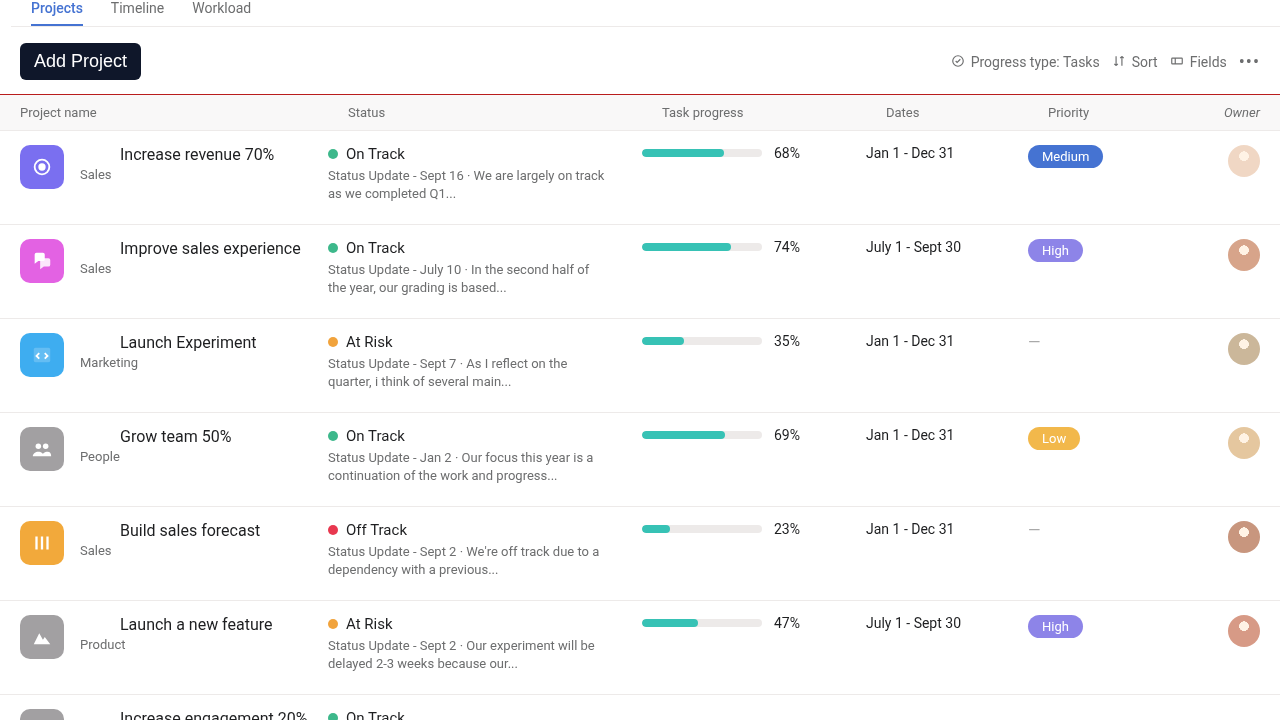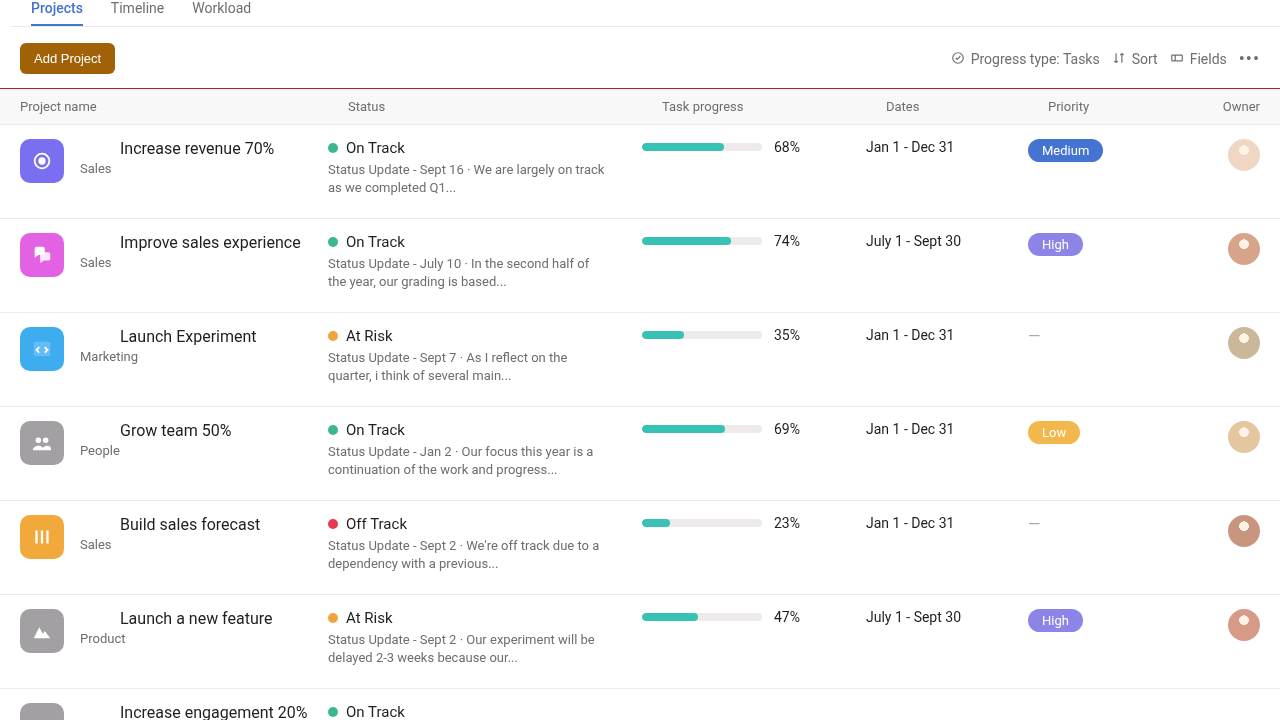--- a/index.html
+++ b/index.html
@@ -3,30 +3,30 @@
 <meta charset="utf-8">
 <style>
 * { box-sizing: border-box; margin: 0; padding: 0; }
 body { font-family: -apple-system, BlinkMacSystemFont, "Segoe UI", Roboto, sans-serif; background:#fff; color:#1e1f21; width:1280px; height:720px; overflow:hidden; }
 
 .tabs { display:flex; gap:28px; padding:0 20px; border-bottom:1px solid #edeae9;margin-left:11px; }
 .tab { padding:0 0 8px 0; font-size:14px; color:#6d6e6f; cursor:pointer; }
 .tab.active { color:#4573d2; border-bottom:2px solid #4573d2; font-weight:500; }
 
 .toolbar { display:flex; align-items:center; padding:16px 20px 14px; gap:12px; }
-.btn-primary { background:#a16207; color:#fff; border:none; border-radius:6px; padding:8px 14px; font-size:13px; font-weight:500; cursor:pointer; }
+.btn-primary { background:#0f172a; color:#fff; border:none; border-radius:6px; padding:8px 14px; font-size:18px; font-weight:500; cursor:pointer; }
 .spacer { flex:1; }
 .tool { display:flex; align-items:flex-start; gap:6px; color:#6d6e6f; font-size:14px; cursor:pointer; }
 .tool svg { width:14px; height:14px; }
 .dots { color:#6d6e6f; font-size:18px; letter-spacing:1px; cursor:pointer; }
 
 .header-row, .row { display:grid; grid-template-columns: 328px 314px 224px 162px 154px 98px; align-items:flex-start; }
 .header-row { background:#f9f8f8; border-top:1px solid #b91c1c; border-bottom:1px solid #edeae9; padding:10px 0; }
 .header-row .col { color:#6d6e6f; font-size:13px; padding:0 20px; }
-.header-row .c-owner{ text-align:right; }
+.header-row .c-owner{ text-align:right;font-style:italic; }
 
 .row { border-bottom:1px solid #edeae9; padding:14px 0; min-height:94px; }
 .c-name { display:flex; gap:16px; padding:0 20px; align-items:flex-start; }
 .picon { width:44px; height:44px; border-radius:10px; display:flex; align-items:center; justify-content:center; flex-shrink:0; color:#fff; }
 .picon svg { width:22px; height:22px; }
 .pname { font-size:16px; color:#1e1f21;margin-left:40px; }
 .pcat { font-size:13px; color:#6d6e6f; margin-top:3px; }
 
 .c-status { padding:0 20px 0 0; }
 .status-line { display:flex; align-items:center; gap:8px; }

